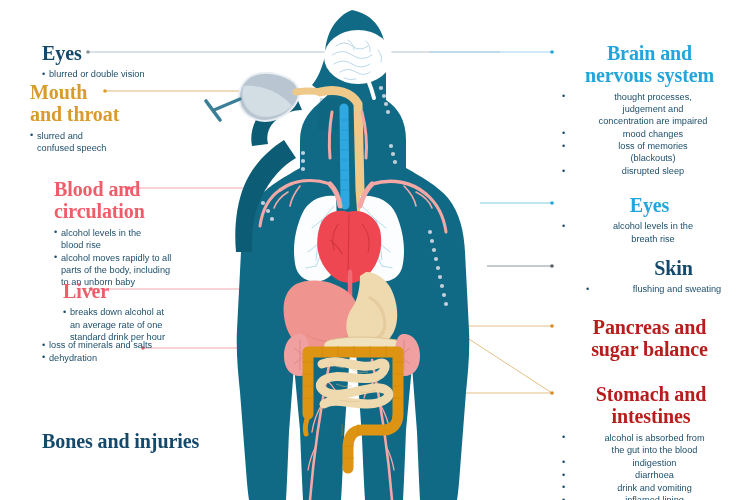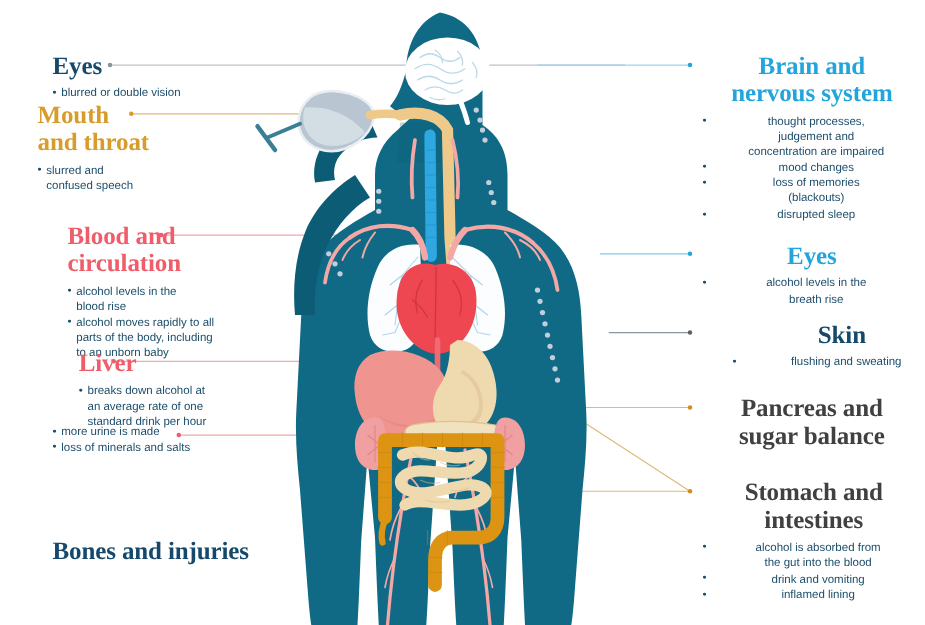--- a/index.html
+++ b/index.html
@@ -57,21 +57,21 @@
     left: 0; top: -0.5px;
     color: #1d4e6b;
     font-size: 9.2px;
   }
 
   
   .c-navy   { color: #15496b; }
   .c-cyan   { color: #22a5dd; }
   .c-gold   { color: #d79c2b; }
   .c-pink   { color: #ef5d6a; }
-  .c-orange { color: #404040; }
+  .c-orange { color: #b91c1c; }
 </style>
 </head>
 <body>
 
 <div id="infographic">
 
   <svg id="connectors" viewBox="0 0 740 500" width="740" height="500">
 
     <line x1="88" y1="52" x2="500" y2="52" stroke="#b9c3cb" stroke-width="1"></line>
     <circle cx="88" cy="52" r="1.8" fill="#8a949c"></circle>
@@ -449,22 +449,22 @@
 
   <div class="panel left" style="left:42px; top:280px; width:185px;margin-left:21px;">
     <div class="sec-title big c-pink">Liver</div>
     <ul class="bullets">
       <li>breaks down alcohol at<br>an average rate of one<br>standard drink per hour</li>
     </ul>
   </div>
 
   <div class="panel left" style="left:42px; top:339px; width:185px;">
     <ul class="bullets">
-      <li>more urine is made</li>
       <li>loss of minerals and salts</li>
+      <li>dehydration</li>
     </ul>
   </div>
 
   <div class="panel left" style="left:42px; top:430px; width:195px;">
     <div class="sec-title big c-navy">Bones and injuries</div>
   </div>
 
   <div class="panel right" style="left:562px; top:42px; width:175px;">
     <div class="sec-title big c-cyan">Brain and<br>nervous system</div>
     <ul class="bullets">
@@ -490,18 +490,20 @@
   </div>
 
   <div class="panel right" style="left:562px; top:316px; width:175px;">
     <div class="sec-title big c-orange">Pancreas and<br>sugar balance</div>
   </div>
 
   <div class="panel right" style="left:562px; top:383px; width:178px;">
     <div class="sec-title big c-orange">Stomach and<br>intestines</div>
     <ul class="bullets">
       <li>alcohol is absorbed from<br>the gut into the blood</li>
+      <li>indigestion</li>
+      <li>diarrhoea</li>
       <li>drink and vomiting</li>
       <li>inflamed lining</li>
     </ul>
   </div>
 
 </div>
 
 </body></html>

